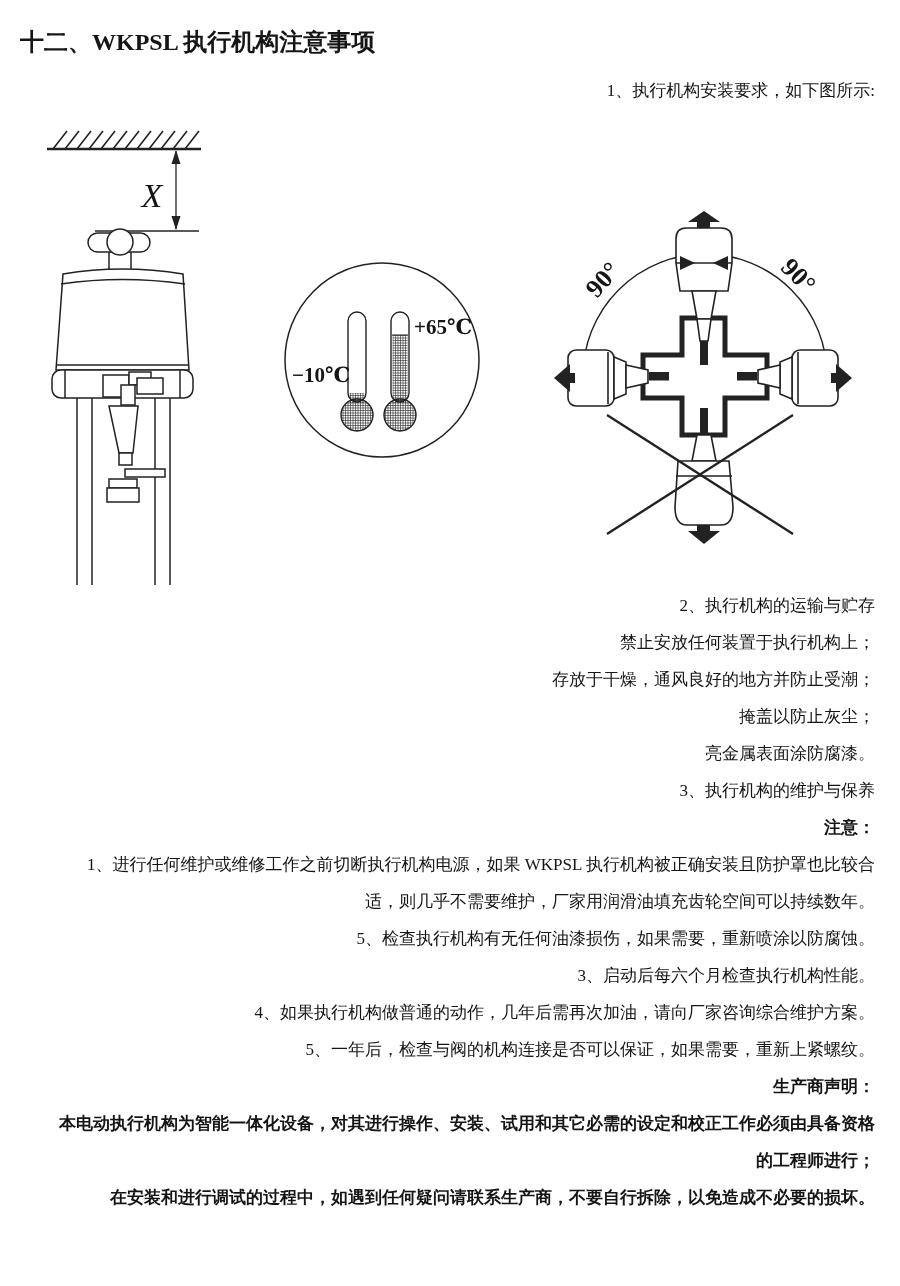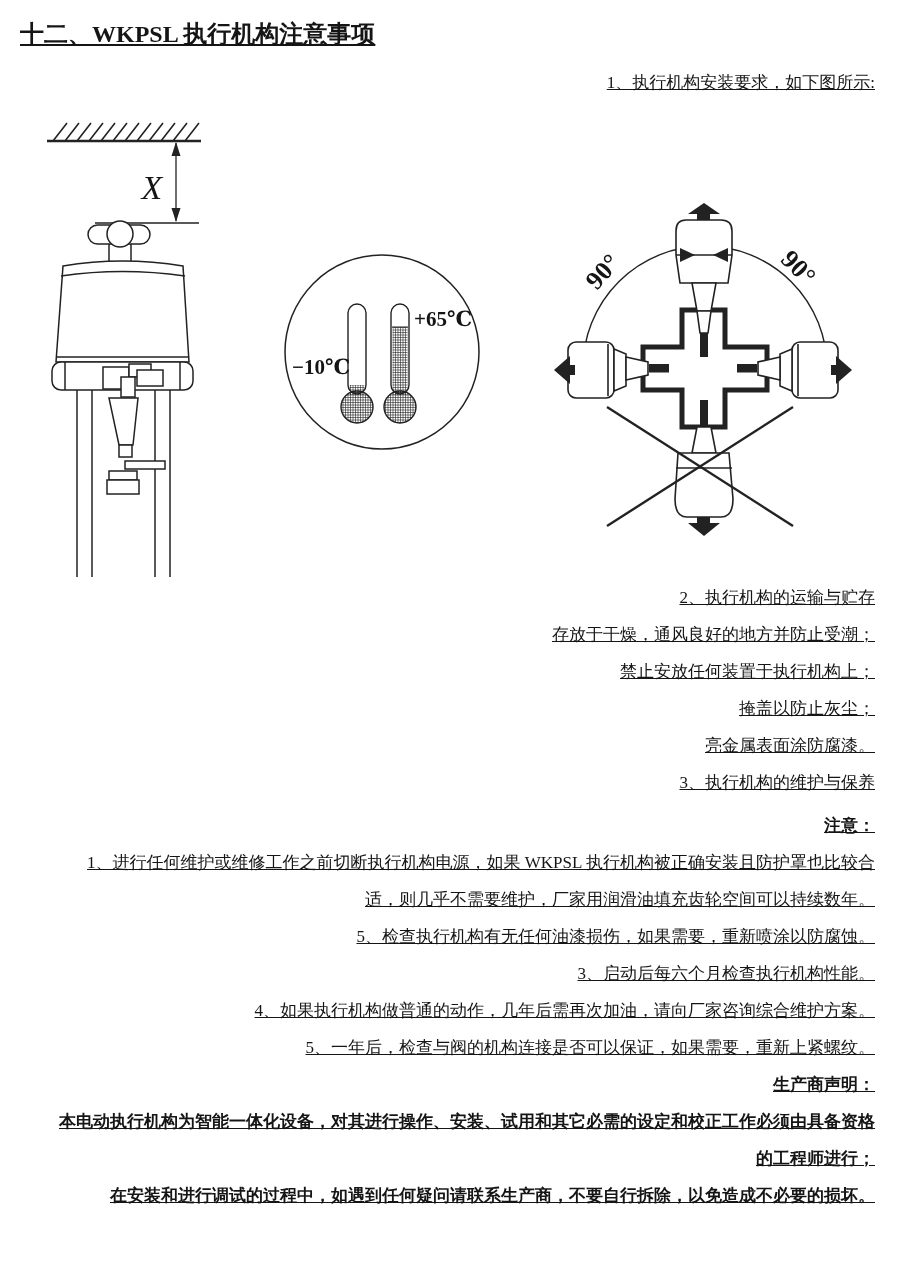--- a/index.html
+++ b/index.html
@@ -1,24 +1,24 @@
 <!DOCTYPE html>
 <html><head>
 <meta charset="utf-8">
 <style>
   html,body{margin:0;padding:0;background:#fff;}
   body{width:900px;height:1286px;overflow:hidden;color:#151515;
        font-family:"Liberation Serif","DejaVu Serif",serif;}
-  .page{padding:16px 25px 0 20px;text-decoration:underline;}
+  .page{padding:24px 25px 0 20px;}
   .title{font-size:24px;font-weight:bold;margin:2px 0 0 0;line-height:32px;}
   p{margin:0;font-size:17px;line-height:37px;text-align:right;}
   .sec1{margin-top:14px;}
   .ind{text-indent:2em;}
   .b{font-weight:bold;}
-  .notice-label{margin-top:6px;}
+  .notice-label{}
   .mfr-label{margin-top:0;}
   .figures{position:relative;height:466px;margin-top:12px;}
   .figures svg{position:absolute;}
   .fig-mount{left:5px;top:2px;}
   .fig-temp{left:258px;top:137px;}
   .fig-orient{left:525px;top:89px;}
   svg text{font-family:"Liberation Serif","DejaVu Serif",serif;fill:#151515;}
   svg .ln{stroke:#222;fill:none;}
   svg .wh{fill:#fff;stroke:#222;}
   svg .bk{fill:#222;stroke:none;}
@@ -148,22 +148,22 @@
       </g>
 
       <g>
         <line class="ln" x1="62" y1="205" x2="248" y2="324" stroke-width="2.4"></line>
         <line class="ln" x1="248" y1="205" x2="62" y2="324" stroke-width="2.4"></line>
       </g>
     </svg>
   </div>
 
   <p>2、执行机构的运输与贮存</p>
+  <p class="ind">禁止安放任何装置于执行机构上；</p>
   <p class="ind">存放于干燥，通风良好的地方并防止受潮；</p>
-  <p class="ind">禁止安放任何装置于执行机构上；</p>
   <p class="ind">掩盖以防止灰尘；</p>
   <p class="ind">亮金属表面涂防腐漆。</p>
 
   <p>3、执行机构的维护与保养</p>
 
   <p class="b notice-label">注意：</p>
   <p class="ind">1、进行任何维护或维修工作之前切断执行机构电源，如果 WKPSL 执行机构被正确安装且防护罩也比较合适，则几乎不需要维护，厂家用润滑油填充齿轮空间可以持续数年。</p>
   <p class="ind">5、检查执行机构有无任何油漆损伤，如果需要，重新喷涂以防腐蚀。</p>
   <p class="ind">3、启动后每六个月检查执行机构性能。</p>
   <p class="ind">4、如果执行机构做普通的动作，几年后需再次加油，请向厂家咨询综合维护方案。</p>

